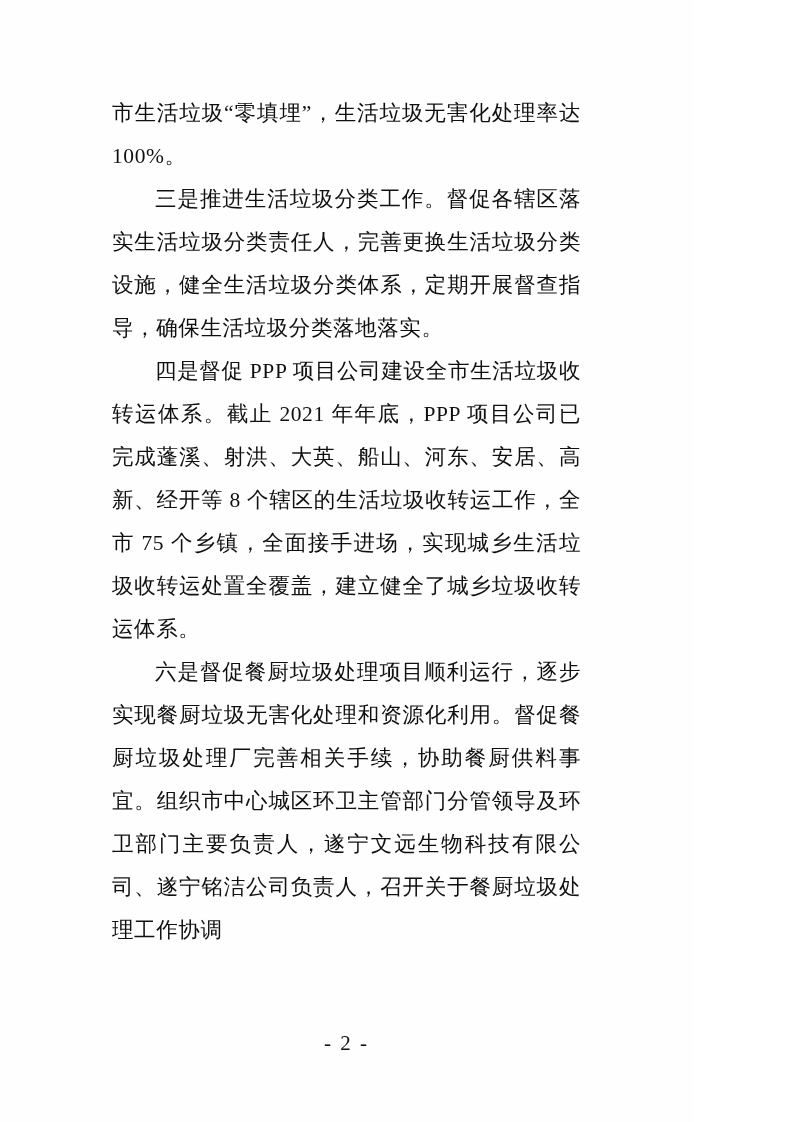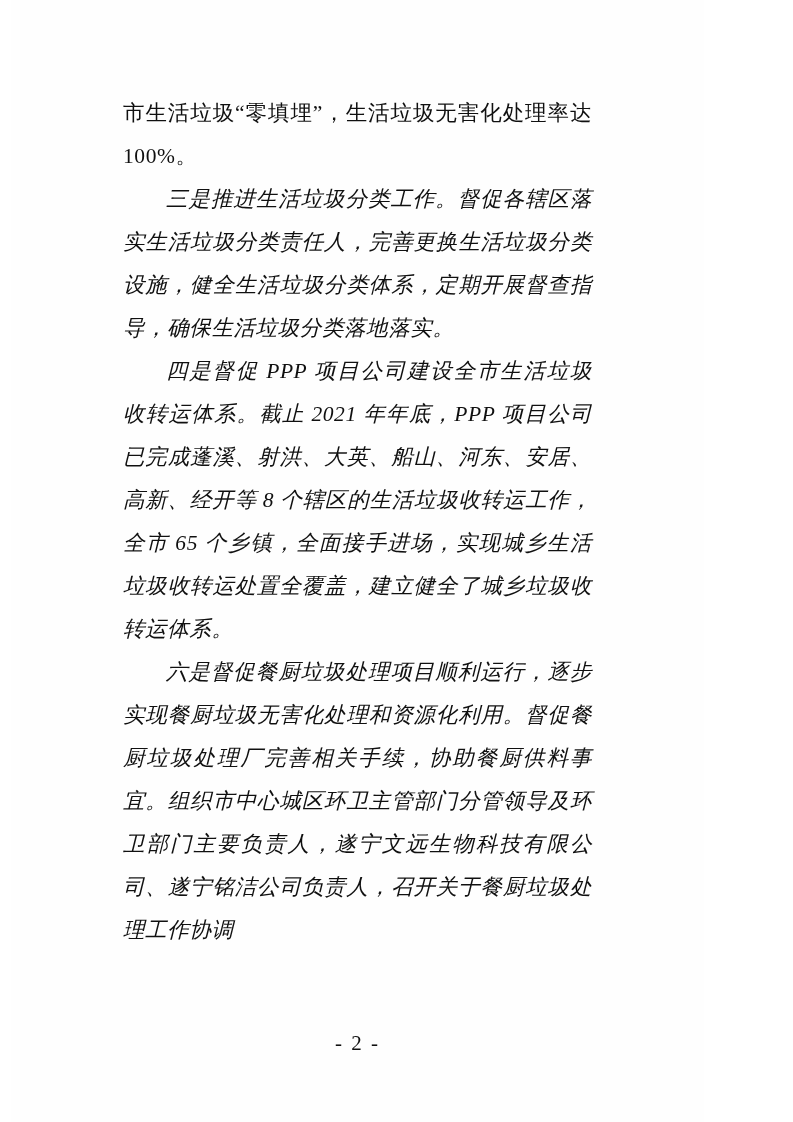--- a/index.html
+++ b/index.html
@@ -10,21 +10,21 @@
   body {
     width: 793px;
     height: 1122px;
     font-family: "Liberation Serif", "DejaVu Serif", serif;
     color: #101010;
     position: relative;
     overflow: hidden;
   }
   .page {
     position: absolute;
-    left: 11px; top: 0;
+    left: 0; top: 0;
     width: 693px;
     height: 1122px;
     box-sizing: border-box;
     padding: 92px 112px 0 112px;
     background: #fefefe;
   }
   .doc-body {
     font-size: 21.5px;
     line-height: 43px;
     text-align: justify;
@@ -32,38 +32,37 @@
     letter-spacing: 0.6px;
   }
   .para {
     margin: 0;
     padding: 0;
     text-indent: 0;
     white-space: normal;
   }
   .para.indent {
     text-indent: 2em;
-    font-style: italic;
   }
   .page-number {
     position: absolute;
     left: 0;
     right: 0;
     bottom: 66px;
     text-align: center;
     font-size: 21px;
     font-family: "Liberation Serif", "DejaVu Serif", serif;
     letter-spacing: 2px;
     color: #101010;
   }
 </style>
 </head>
 <body>
 
 <div class="page">
   <div class="doc-body">
     <p class="para">市生活垃圾“零填埋”，生活垃圾无害化处理率达 100%。</p>
     <p class="para indent">三是推进生活垃圾分类工作。督促各辖区落实生活垃圾分类责任人，完善更换生活垃圾分类设施，健全生活垃圾分类体系，定期开展督查指导，确保生活垃圾分类落地落实。</p>
-    <p class="para indent">四是督促 PPP 项目公司建设全市生活垃圾收转运体系。截止 2021 年年底，PPP 项目公司已完成蓬溪、射洪、大英、船山、河东、安居、高新、经开等 8 个辖区的生活垃圾收转运工作，全市 65 个乡镇，全面接手进场，实现城乡生活垃圾收转运处置全覆盖，建立健全了城乡垃圾收转运体系。</p>
+    <p class="para indent">四是督促 PPP 项目公司建设全市生活垃圾收转运体系。截止 2021 年年底，PPP 项目公司已完成蓬溪、射洪、大英、船山、河东、安居、高新、经开等 8 个辖区的生活垃圾收转运工作，全市 75 个乡镇，全面接手进场，实现城乡生活垃圾收转运处置全覆盖，建立健全了城乡垃圾收转运体系。</p>
     <p class="para indent">六是督促餐厨垃圾处理项目顺利运行，逐步实现餐厨垃圾无害化处理和资源化利用。督促餐厨垃圾处理厂完善相关手续，协助餐厨供料事宜。组织市中心城区环卫主管部门分管领导及环卫部门主要负责人，遂宁文远生物科技有限公司、遂宁铭洁公司负责人，召开关于餐厨垃圾处理工作协调</p>
   </div>
   <div class="page-number">- 2 -</div>
 </div>
 
 </body></html>

